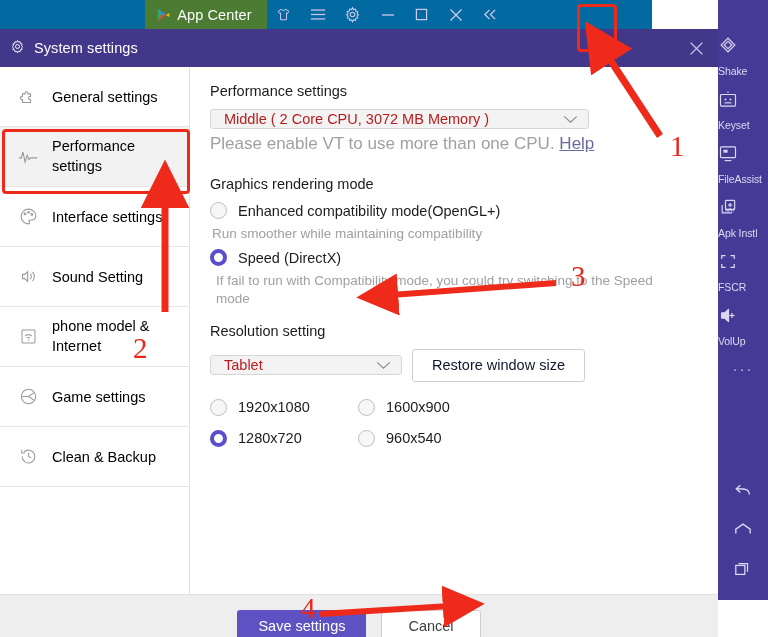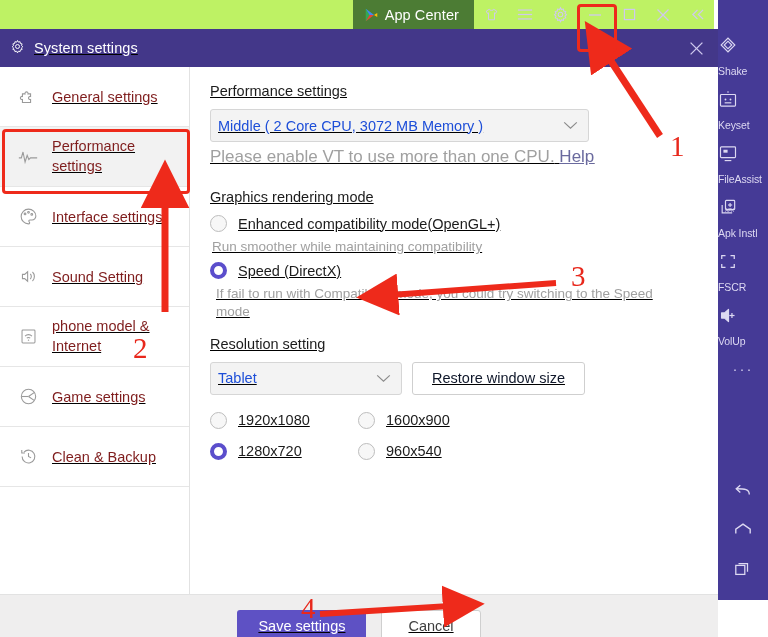--- a/index.html
+++ b/index.html
@@ -6,23 +6,23 @@
   html, body {
     width: 768px; height: 637px;
     font-family: "Liberation Sans", sans-serif;
     background: #ffffff;
     overflow: hidden;
   }
   #root { position: relative; width: 768px; height: 637px; }
 
   
   .topbar {
-    position: absolute; left: 0; top: 0; width: 714px; height: 29px;
-    background: #bef264;
-    display: flex; align-items: stretch; justify-content: flex-end;
+    position: absolute; left: 0; top: 0; width: 652px; height: 29px;
+    background: #0369a1;
+    display: flex; align-items: stretch; justify-content: center;
   }
   .appcenter {
     background: #4c7c34; color: #ffffff;
     display: flex; align-items: center; gap: 7px;
     padding: 0 15px 0 12px; font-size: 14.5px;
     letter-spacing: .1px;
   }
   .play-glyph { display:block; width: 13px; height: 14px; }
   .tb-btn {
     width: 34px; display: flex; align-items: center; justify-content: center;
@@ -46,54 +46,53 @@
   .rb-label { font-size: 10.5px; color: #ddd9f2; white-space: nowrap; letter-spacing: -.1px;}
   .rb-ico { height: 22px; display:flex; align-items:center; justify-content:center;}
   .rb-dots { letter-spacing: 2px; font-size: 15px; color:#cdc7ea; margin: 2px 0 0; }
   .rb-spacer { flex: 1 1 auto; }
   .rb-navgroup { display:flex; flex-direction: column; align-items:center; gap: 17px; padding-bottom: 20px;}
 
   
   .dialog {
     position: absolute; left: 0; top: 29px; width: 718px; height: 608px;
     background: #ffffff;
-    text-decoration: underline;
   }
   .dlg-header {
     height: 38px; background: #433789; color: #ffffff;
     display: flex; align-items: center; padding-left: 10px;
     font-size: 14.5px;
   }
   .dlg-title { margin-left: 9px; letter-spacing: .1px; }
   .dlg-x {
     margin-left: auto; width: 44px; height: 38px;
     display:flex; align-items:center; justify-content:center; color:#cfc9ee;
   }
   .dlg-body { display: flex; height: 527px; }
 
   
   .sidebar { width: 190px; border-right: 1px solid #e2e2e2; background:#fff; }
   .side-item {
     height: 60px; display: flex; align-items: center; gap: 14px;
     padding: 0 10px 0 18px; border-bottom: 1px solid #e6e6e6;
-    font-size: 14.5px; color: #7f1d1d;
+    font-size: 14.5px; color: #000000;
   }
   .side-item.two-line { line-height: 1.32; }
   .side-item.active { background: #f2f2f2; }
   .side-ico { width: 20px; flex: 0 0 20px; display:flex; align-items:center; justify-content:center; color:#9a9a9a; }
 
   
   .content { flex: 1 1 auto; padding: 16px 0 0 20px; position: relative; }
   .sec-title { font-size: 14.5px; color: #1c1c1c; margin-bottom: 10px; }
 
   .select {
-    width: 379px; height: 33px; background: #f3f3f3;
+    width: 379px; height: 20px; background: #f3f3f3;
     border: 1px solid #d6d6d6; border-radius: 3px;
-    display: flex; align-items: center; padding: 0 10px 0 7px;
-    font-size: 14.5px; color: #1d4ed8;
+    display: flex; align-items: center; padding: 0 10px 0 13px;
+    font-size: 14.5px; color: #b91c1c;
   }
   .select.small { width: 192px; }
   .select .chev { margin-left: auto; color: #8b8b8b; display:flex; }
   .hint {
     font-size: 17px; color: #a0a0a0; margin-top: 5px;
   }
   .hint a { color: #6a6a9e; text-decoration: underline; }
 
   .btn-outline {
     height: 33px; padding: 0 19px; background: #fff;

